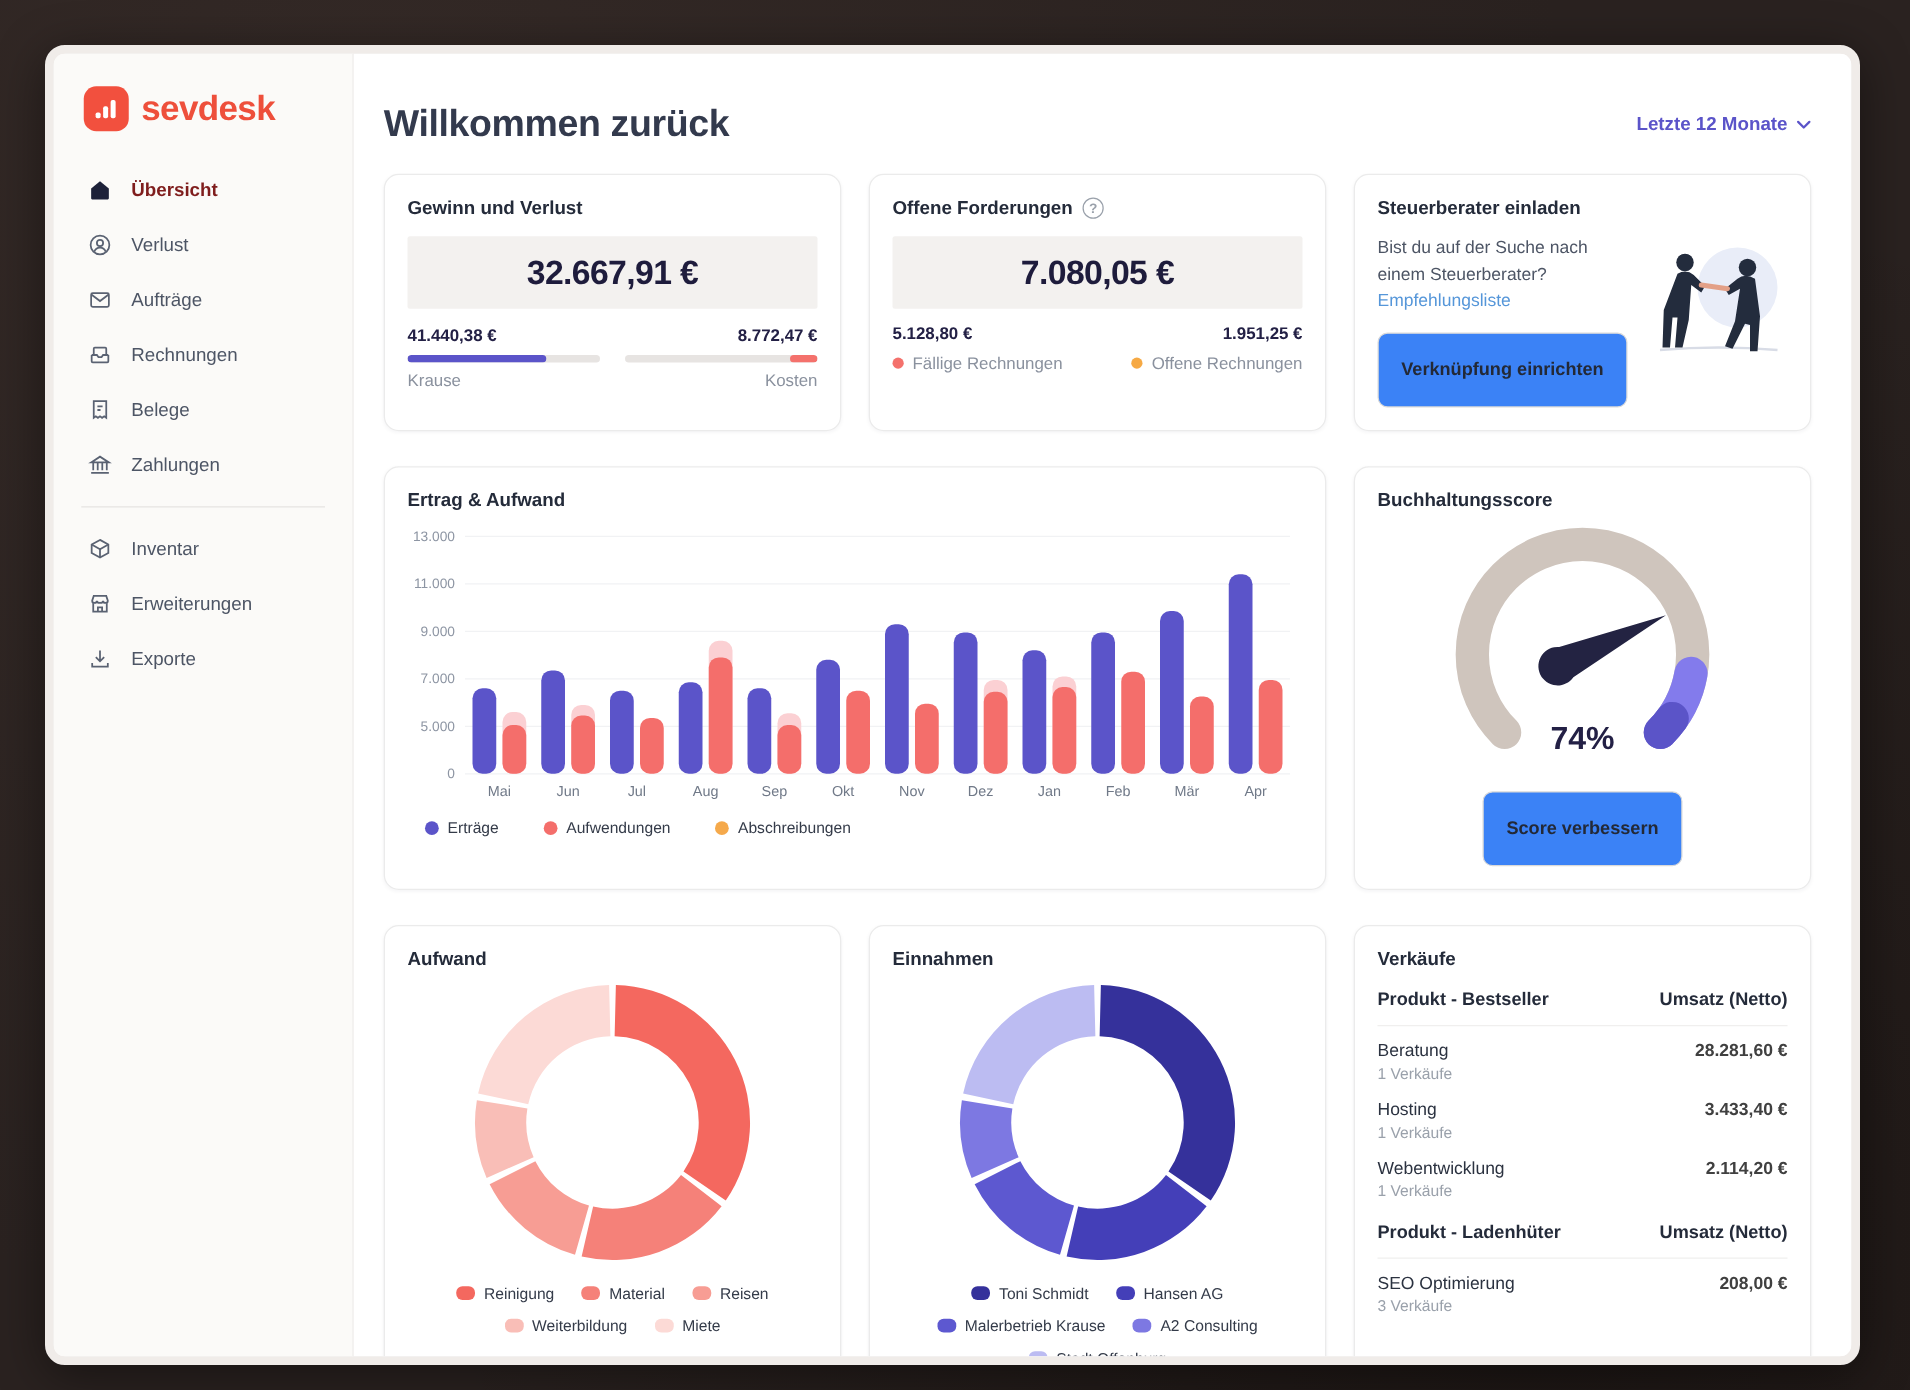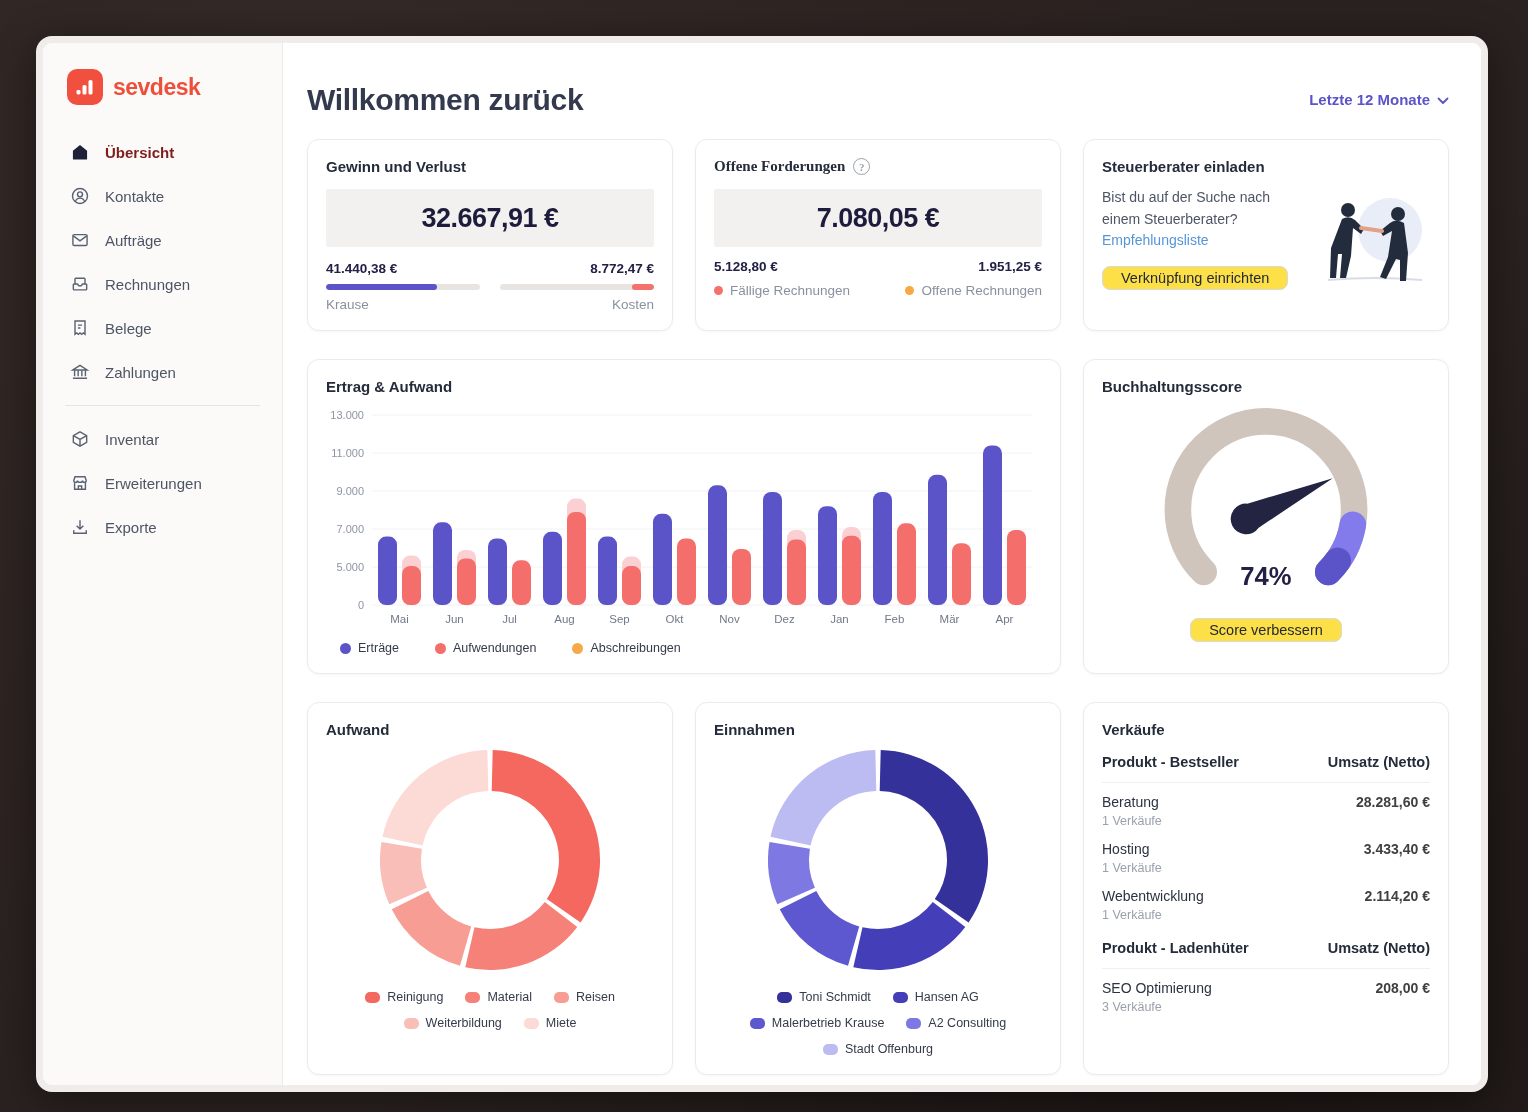--- a/index.html
+++ b/index.html
@@ -7,59 +7,59 @@
   .frame { position:relative; width:1528px; height:1112px; background:#2a2220;
            background-image: radial-gradient(circle at 20% 10%, rgba(70,55,50,.35), transparent 60%),
                              radial-gradient(circle at 80% 90%, rgba(15,10,8,.5), transparent 55%); }
   .window { position:absolute; left:36px; top:36px; width:1452px; height:1056px;
             background:#ffffff; border:7px solid #f0ece9; border-radius:16px;
             overflow:hidden; display:flex; box-shadow:0 8px 40px rgba(0,0,0,.45); }
   
   .sidebar { width:240px; min-width:240px; background:#fbfaf8; border-right:1px solid #eceae7; padding:22px 18px; }
   .logo { display:flex; align-items:center; gap:10px; padding:4px 6px 26px 6px; cursor:pointer; }
   .logo-mark { width:36px; height:36px; border-radius:10px; background:#f2503e; display:flex; align-items:center; justify-content:center; }
-  .logo-text { color:#ee4f3b; font-size:23px; font-weight:700; letter-spacing:-0.5px; }
+  .logo-text { color:#ee4f3b; font-size:28px; font-weight:700; letter-spacing:-0.5px; }
   .nav-item { display:flex; align-items:center; gap:14px; padding:10px 8px; border-radius:8px;
               color:#4d5565; font-size:15px; cursor:pointer; margin-bottom:2px; }
   .nav-item .nav-icon { width:22px; height:22px; display:flex; align-items:center; justify-content:center; color:#5a6272; }
   .nav-item.active { color:#7f1d1d; font-weight:700; }
   .nav-item.active .nav-icon { color:#1d2139; }
   .nav-divider { height:1px; background:#e6e4e1; margin:12px 4px; }
   
   .content { flex:1; background:#ffffff; padding:40px 32px 0 24px; overflow:hidden; }
   .content-header { display:flex; align-items:flex-start; justify-content:space-between; margin-bottom:22px; }
   .content-header h1 { font-size:30px; font-weight:600; color:#333a4d; letter-spacing:-0.3px; }
   .period { display:flex; align-items:center; gap:7px; color:#5b54c9; font-size:15px; font-weight:600; cursor:pointer; margin-top:8px; }
   .grid { display:grid; grid-template-columns:repeat(3, 1fr); gap:28px 22px; }
   .card { background:#fff; border:1px solid #ebebeb; border-radius:12px; padding:18px 18px;
           box-shadow:0 1px 3px rgba(20,20,40,.04); }
   .card-title { font-size:15px; font-weight:700; color:#242b3a; }
-  .title-row { display:flex; align-items:flex-start; gap:8px;font-family:Liberation Serif, serif; }
+  .title-row { display:flex; align-items:flex-start; gap:8px; }
   .span2 { grid-column:span 2; }
   
   .big-box { margin-top:14px; background:#f3f1ef; border-radius:2px; height:58px; display:flex; align-items:center; justify-content:center; }
   .big-val { font-size:27px; font-weight:700; color:#1e1c3c; letter-spacing:-0.5px; }
   .stat-bottom { display:flex; justify-content:space-between; margin-top:14px; }
   .stat-col { width:47%; }
   .stat-col.right { text-align:right; }
   .stat-val { font-size:13.5px; font-weight:700; color:#232045; }
   .pbar { height:6px; border-radius:3px; background:#e7e4e2; margin:8px 0 7px; position:relative; overflow:hidden; }
   .pbar .fill { position:absolute; top:0; height:100%; border-radius:3px; }
   .stat-label { font-size:13.5px; color:#8a919e; }
   .dot-label { display:flex; align-items:center; gap:7px; font-size:13.5px; color:#8a919e; margin-top:9px; }
   .stat-col.right .dot-label { justify-content:flex-end; }
   .dot { width:9px; height:9px; border-radius:50%; }
   .help-icon { width:17px; height:17px; border-radius:50%; border:1.5px solid #9aa1ab; color:#9aa1ab;
                font-size:11px; font-weight:700; display:flex; align-items:center; justify-content:center; cursor:pointer; }
   
   .advisor-body { display:flex; justify-content:space-between; gap:8px; }
   .advisor-text { font-size:14px; color:#4d5565; line-height:1.55; margin-top:12px; max-width:215px; }
   .advisor-link { color:#5596d9; cursor:pointer; }
-  .btn { display:inline-block; background:#fde047; border:1px solid #d9d9d9; border-radius:8px;
-         padding:3px 18px; font-size:14.5px; font-weight:400; color:#232936; cursor:pointer; }
+  .btn { display:inline-block; background:#3b82f6; border:1px solid #d9d9d9; border-radius:8px;
+         padding:21px 18px; font-size:14.5px; font-weight:700; color:#232936; cursor:pointer; }
   .advisor-btn { margin-top:14px; }
   
   .chart-wrap svg { display:block; width:100%; }
   .legend { display:flex; gap:36px; margin-top:10px; padding-left:14px; flex-wrap:wrap; }
   .legend.centered { justify-content:center; gap:12px 22px; padding:0 8px; margin-top:12px; }
   .legend-item { display:flex; align-items:center; gap:7px; font-size:12.5px; color:#343b49; }
   .legend-swatch { width:11px; height:11px; border-radius:50%; }
   .legend-swatch.pill { width:15px; height:11px; border-radius:5px; }
   
   .score-card { text-align:center; }
@@ -101,21 +101,21 @@
             <span>Übersicht</span>
           </div>
           <div class="nav-item">
             <span class="nav-icon">
               <svg width="20" height="20" viewBox="0 0 24 24" fill="none" stroke="currentColor" stroke-width="1.7">
                 <circle cx="12" cy="12" r="9"></circle>
                 <circle cx="12" cy="10" r="3"></circle>
                 <path d="M6.5 18.5c1-3 3-4 5.5-4s4.5 1 5.5 4"></path>
               </svg>
             </span>
-            <span>Kontakte</span>
+            <span>Verlust</span>
           </div>
           <div class="nav-item">
             <span class="nav-icon">
               <svg width="20" height="20" viewBox="0 0 24 24" fill="none" stroke="currentColor" stroke-width="1.7">
                 <rect x="3.5" y="5.5" width="17" height="13" rx="1.5"></rect>
                 <path d="M4 7l8 6 8-6"></path>
               </svg>
             </span>
             <span>Aufträge</span>
           </div>

